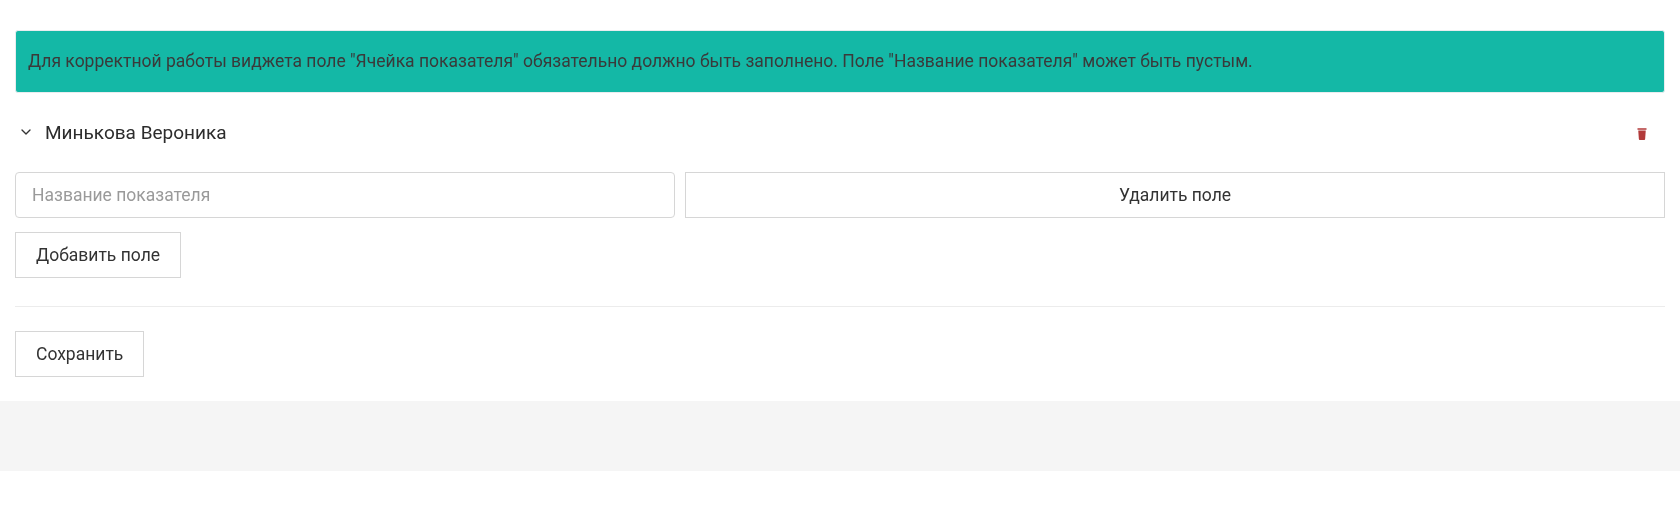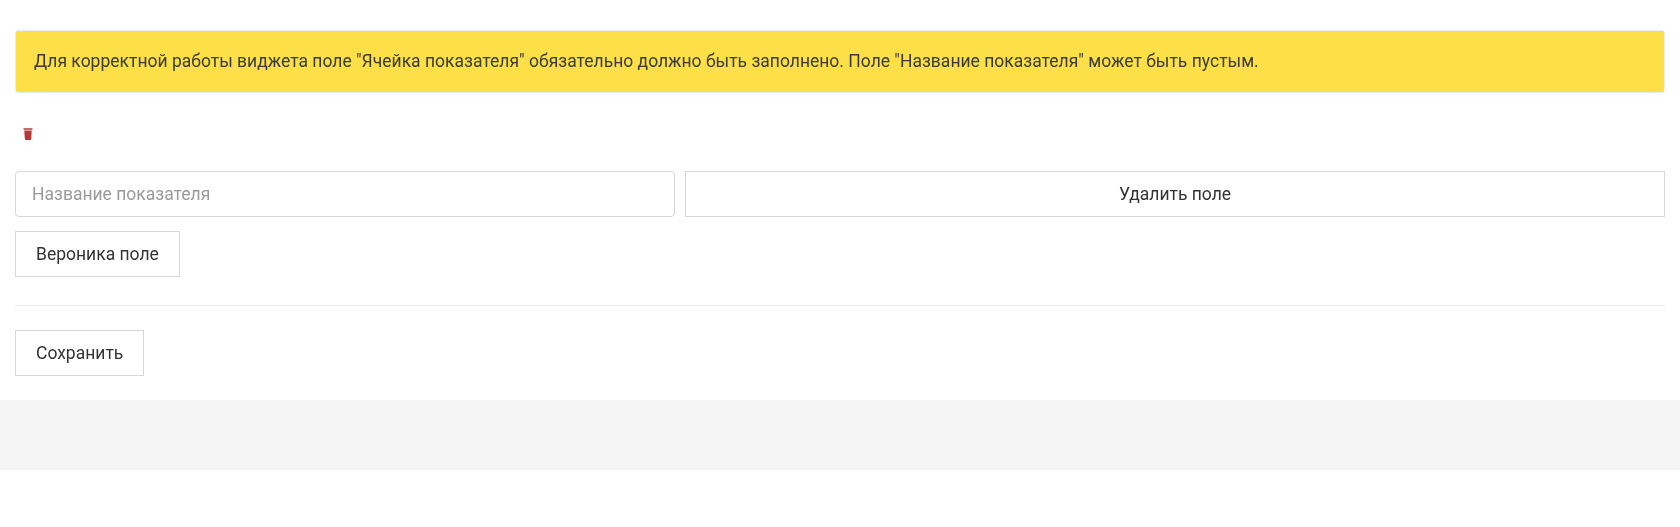--- a/index.html
+++ b/index.html
@@ -11,24 +11,24 @@
       font-family: -apple-system, BlinkMacSystemFont, "Segoe UI", Roboto, "Helvetica Neue", Arial, sans-serif;
       background: #ffffff;
       color: #2c2c2c;
       font-size: 17px;
     }
     .container {
       width: 1680px;
       padding: 0 15px;
     }
     .info-banner {
-      background: #fde047;
+      background: #14b8a6;
       border: 1px solid #e9ecef;
       border-radius: 3px;
-      padding: 18px 18px;
+      padding: 18px 12px;
       margin-top: 30px;
       margin-bottom: 28px;
       color: #3a3a3a;
       font-size: 17.5px;
       line-height: 1.4;
     }
     .section-header {
       display: flex;
       align-items: center;
       justify-content: space-between;
@@ -139,34 +139,42 @@
 <body>
 
 <div class="page-wrap">
   <div class="container">
 
     <div class="info-banner">
       <span>Для корректной работы виджета поле "Ячейка показателя" обязательно должно быть заполнено. Поле "Название показателя" может быть пустым.</span>
     </div>
 
     <div class="section-header">
+      <div class="section-title-wrap">
+        <span class="chevron-icon">
+          <svg viewBox="0 0 24 24" fill="none" stroke-width="2" stroke-linecap="round" stroke-linejoin="round">
+            <polyline points="6 9 12 15 18 9"></polyline>
+          </svg>
+        </span>
+        <span class="section-title">Минькова Вероника</span>
+      </div>
       <span class="trash-icon">
         <svg viewBox="0 0 24 24">
           <path d="M6 7h12v2H6V7zm1 3h10l-.8 11.2c-.05.7-.64 1.3-1.35 1.3H9.15c-.71 0-1.3-.6-1.35-1.3L7 10z"></path>
         </svg>
       </span>
     </div>
 
     <div class="field-row">
       <input type="text" class="text-input input-name" placeholder="Название показателя" style="">
       <button class="btn btn-delete-field">Удалить поле</button>
     </div>
 
     <div class="add-row">
-      <button class="btn">Вероника поле</button>
+      <button class="btn">Добавить поле</button>
     </div>
 
     <hr class="divider">
 
     <div class="save-row">
       <button class="btn">Сохранить</button>
     </div>
 
   </div>
   <div class="footer-strip"></div>

